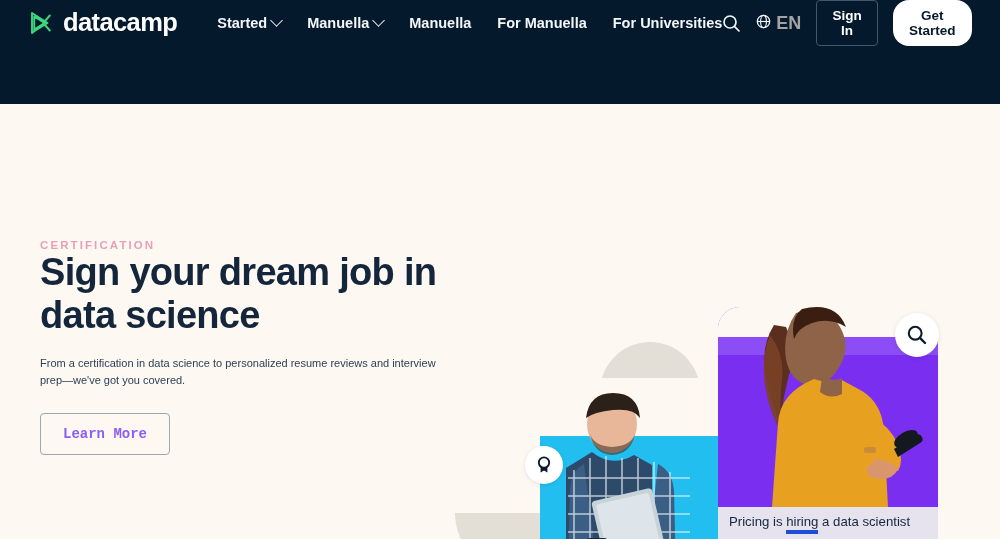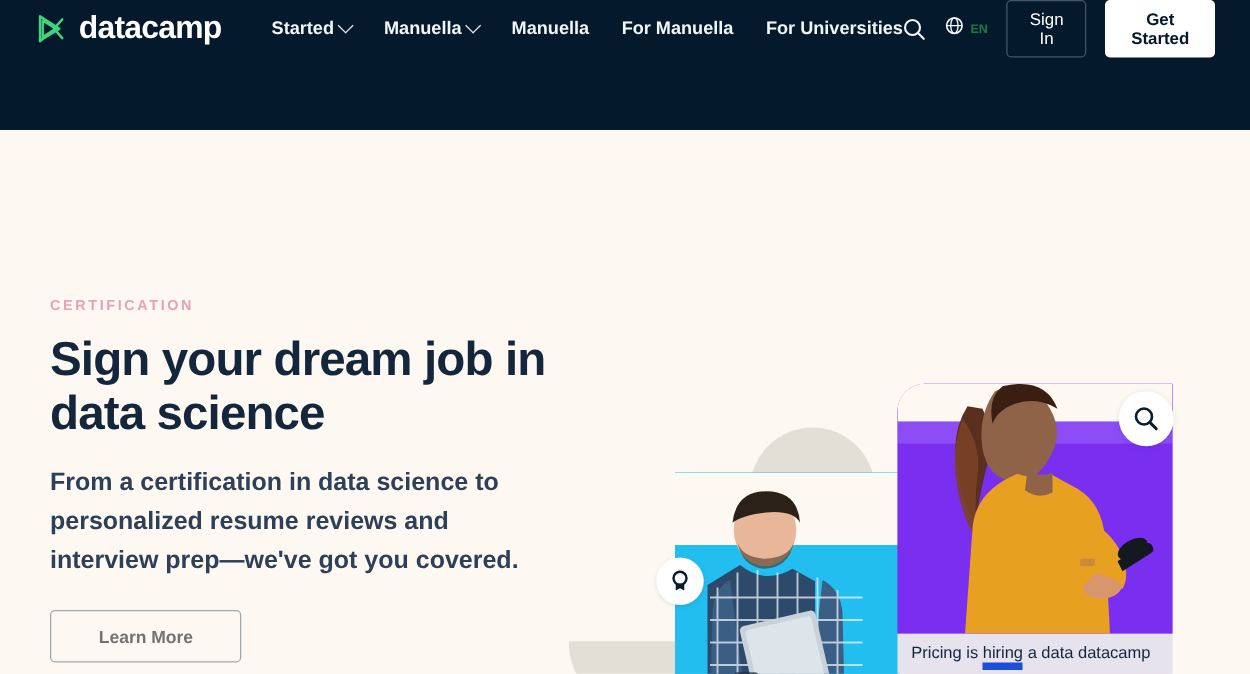--- a/index.html
+++ b/index.html
@@ -34,57 +34,57 @@
     cursor: pointer; white-space: nowrap;
   }
   .chev {
     width: 9px; height: 9px; display: inline-block;
     border-right: 1.8px solid #E8EEF2; border-bottom: 1.8px solid #E8EEF2;
     transform: translateY(-3px) rotate(45deg);
   }
   .nav-right { margin-left: auto; display: flex; align-items: center; gap: 15px; }
   .icon-btn { cursor: pointer; display: flex; align-items: center; }
   .lang { display: flex; align-items: center; gap: 5px; cursor: pointer; }
-  .lang-label { color: #15803d; font-size: 10px; font-weight: 600; }
+  .lang-label { color: #a3a3a3; font-size: 18px; font-weight: 600; }
   .btn-outline {
     color: #ffffff; background: transparent;
     border: 1.3px solid #44566B; border-radius: 4px;
-    font-size: 13.5px; font-weight: 400;
+    font-size: 13.5px; font-weight: 700;
     padding: 7px 15px; cursor: pointer;
     font-family: "Liberation Sans", sans-serif;
   }
   .btn-white {
     color: #05192D; background: #ffffff;
-    border: none; border-radius: 4px;
+    border: none; border-radius: 16px;
     font-size: 13.5px; font-weight: 700;
     padding: 8px 16px; cursor: pointer;
     font-family: "Liberation Sans", sans-serif;
   }
 
   
   .hero { position: absolute; top: 104px; left: 0; width: 1000px; height: 435px; background: #FDF8F1; }
   .hero-copy { position: absolute; left: 40px; top: 135px; width: 430px; }
   .eyebrow {
     color: #E8A0B8; font-size: 11.5px; font-weight: 700;
-    letter-spacing: 2.1px; margin-bottom: 16px;
+    letter-spacing: 2.1px; 
   }
   .headline {
     color: #14263C; font-size: 38px; font-weight: 700;
     line-height: 1.13; letter-spacing: -0.7px; margin-bottom: 18px;
   }
   .subcopy {
-    color: #2E4057; font-size: 20px; font-weight: 700;
+    color: #2E4057; font-size: 11px; font-weight: 400;
     line-height: 1.55; margin-bottom: 24px; max-width: 405px;
   }
   .btn-learn {
-    color: #737373; background: transparent;
+    color: #8b5cf6; background: transparent;
     border: 1.3px solid #9FA8AE; border-radius: 4px;
     font-size: 14px; font-weight: 600;
-    padding: 12px 38px; cursor: pointer;
-    font-family: Liberation Sans, sans-serif;
+    padding: 12px 22px; cursor: pointer;
+    font-family: Liberation Mono, monospace;
   }
 
   
   .art { position: absolute; left: 440px; top: 104px; width: 560px; height: 435px; overflow: hidden; }
   .sh { position: absolute; }
 
   .beige-halfcircle {
     left: 15px; top: 305px; width: 115px; height: 58px;
     background: #E3DFD6; border-radius: 0 0 115px 115px;
   }
@@ -118,21 +118,21 @@
     position: absolute; left: 0; top: 0; width: 220px; height: 200px;
     border-radius: 22px 0 0 0; overflow: hidden; background: #7B3BF5;
   }
   .manu-purple-top { position: absolute; left: 0; top: 0; width: 100%; height: 48px; background: #8C4DF7; border-radius: 22px 0 0 0; }
   .manu-purple-bot { position: absolute; left: 0; top: 48px; width: 100%; height: 152px; background: #7A2EF0; }
   .manu-caption {
     position: absolute; left: 0; top: 200px; width: 220px; height: 48px;
     background: #E6E2EE; padding: 6px 11px 0 11px;
   }
   .manu-caption .ctext { color: #14263C; font-size: 13.2px; font-weight: 500; line-height: 1.33; }
-  .u-purple { border-bottom: 6px solid #1d4ed8; padding-bottom: 1px; }
+  .u-purple { border-bottom: 4px solid #1d4ed8; padding-bottom: 1px; }
 
   .search-circle {
     left: 455px; top: 105px; width: 44px; height: 44px;
     background: #FFFFFF; border-radius: 50%;
     display: flex; align-items: center; justify-content: center;
     box-shadow: 0 1px 5px rgba(0,0,0,0.10); z-index: 7;
   }
 </style>
 </head>
 <body>
@@ -271,21 +271,21 @@
             <path d="M96 72 q18 6 26 0 l22 12 q20 12 22 40 l4 76 h-116 l6 -84 q2 -30 36 -44 Z" fill="#E8A020"></path>
             <path d="M104 70 q12 5 20 1 l0 16 q-12 6 -22 -2 Z" fill="#8E6348"></path>
             <path d="M150 108 q22 10 30 30 q6 16 0 26 l-18 -6 q4 -16 -6 -28 Z" fill="#E8A020"></path>
             <path d="M158 152 q16 2 22 10 q-4 10 -18 10 q-12 0 -14 -10 Z" fill="#D9956B"></path>
             <rect x="146" y="140" width="12" height="6" rx="2" fill="#C98A3A"></rect>
             <path d="M176 142 l22 -14 q4 -2 6 2 q2 4 -2 6 l-22 14 Z" fill="#14181F"></path>
             <ellipse cx="188" cy="132" rx="13" ry="7" transform="rotate(-30 188 132)" fill="#14181F"></ellipse>
           </svg>
         </div>
         <div class="manu-caption">
-          <div class="ctext"><span>Pricing is </span><span class="u-purple">hiring</span><span> a data datacamp</span></div>
+          <div class="ctext"><span>Pricing is </span><span class="u-purple">hiring</span><span> a data scientist</span></div>
         </div>
       </div>
 
       <div class="sh search-circle">
         <svg width="22" height="22" viewBox="0 0 22 22" aria-hidden="true">
           <circle cx="9.2" cy="9.2" r="6.4" fill="none" stroke="#0B1B2B" stroke-width="2.1"></circle>
           <line x1="13.9" y1="13.9" x2="19" y2="19" stroke="#0B1B2B" stroke-width="2.4" stroke-linecap="round"></line>
         </svg>
       </div>
 

